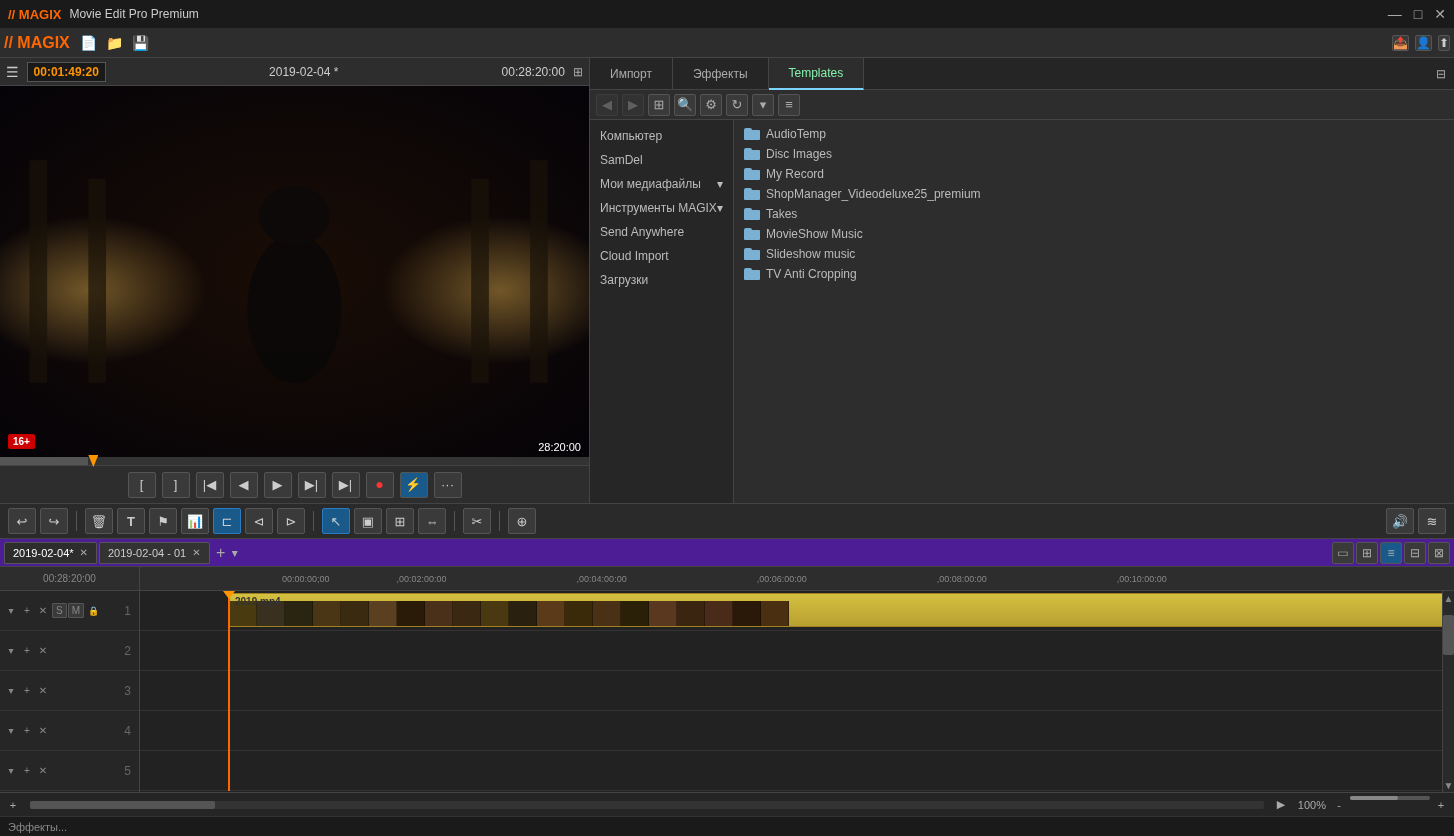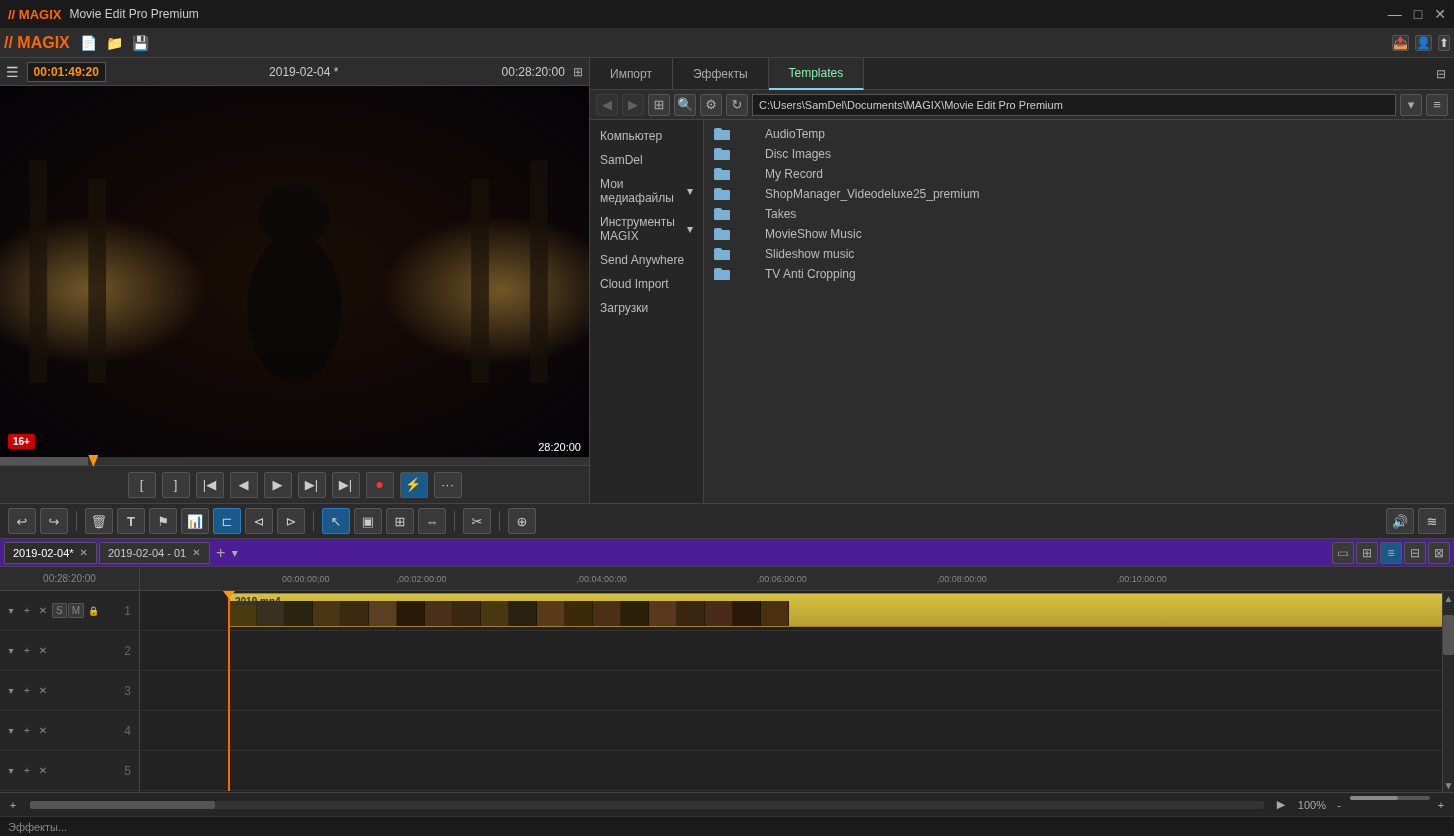--- a/index.html
+++ b/index.html
@@ -56,26 +56,26 @@
     .panel-tab { padding: 0 20px; display: flex; align-items: center; cursor: pointer; color: #aaa; font-size: 12px; border-right: 1px solid #444; }
     .panel-tab.active { background: #2d2d2d; color: #86efac; border-bottom: 2px solid #7dd3fc; margin-bottom: -1px; }
     #panel-expand { margin-left: auto; padding: 0 8px; display: flex; align-items: center; cursor: pointer; color: #aaa; }
 
     #panel-nav { height: 30px; background: #2d2d2d; display: flex; align-items: center; padding: 0 6px; gap: 4px; border-bottom: 1px solid #444; }
     .nav-btn { width: 22px; height: 22px; display: flex; align-items: center; justify-content: center; color: #aaa; cursor: pointer; font-size: 13px; background: #3a3a3a; border: 1px solid #555; border-radius: 2px; }
     .nav-btn.disabled { opacity: 0.4; }
     #panel-nav .path-bar { flex: 1; background: #1a1a1a; border: 1px solid #555; color: #ccc; padding: 2px 6px; font-size: 11px; height: 22px; display: flex; align-items: center; }
 
     #panel-content { display: flex; flex: 1; overflow: hidden; }
-    #panel-sidebar { width: 114px; background: #262626; border-right: 1px solid #444; padding: 4px 0; }
+    #panel-sidebar { width: 144px; background: #262626; border-right: 1px solid #444; padding: 4px 0; }
     .sidebar-item { padding: 5px 10px; cursor: pointer; color: #bbb; font-size: 12px; }
     .sidebar-item.has-arrow { display: flex; justify-content: space-between; align-items: center; }
 
     #panel-files { flex: 1; padding: 4px; overflow-y: auto; }
-    .file-item { display: flex; align-items: center; padding: 3px 6px; cursor: pointer; color: #bbb; font-size: 12px; border-radius: 2px; gap: 29px; }
+    .file-item { display: flex; align-items: center; padding: 3px 6px; cursor: pointer; color: #bbb; font-size: 12px; border-radius: 2px; }
     .folder-icon { width: 16px; height: 12px; margin-right: 6px; display: inline-block; position: relative; }
     .folder-icon::before { content: ''; position: absolute; bottom: 0; left: 0; width: 16px; height: 10px; background: #7ab0d4; border-radius: 1px; }
     .folder-icon::after { content: ''; position: absolute; top: 0; left: 0; width: 8px; height: 5px; background: #7ab0d4; border-radius: 2px 2px 0 0; }
 
     
     #toolbar { height: 36px; background: #2a2a2a; display: flex; align-items: center; padding: 0 8px; gap: 4px; border-top: 1px solid #444; border-bottom: 1px solid #444; }
     .tool-btn { width: 28px; height: 26px; display: flex; align-items: center; justify-content: center; background: #3a3a3a; border: 1px solid #555; color: #ccc; cursor: pointer; font-size: 13px; border-radius: 2px; }
     .tool-btn.active { background: #1a5a8a; border-color: #2a7abf; }
     .tool-separator { width: 1px; height: 20px; background: #555; margin: 0 4px; }
     .tool-right { margin-left: auto; display: flex; gap: 4px; }
@@ -238,21 +238,20 @@
         <div class="panel-tab active">Templates</div>
         <div id="panel-expand">⊟</div>
       </div>
       <div id="panel-nav">
         <div class="nav-btn disabled">◀</div>
         <div class="nav-btn disabled">▶</div>
         <div class="nav-btn">⊞</div>
         <div class="nav-btn">🔍</div>
         <div class="nav-btn">⚙</div>
         <div class="nav-btn">↻</div>
-        <div class="path-bar">C:\Users\SamDel\Documents\MAGIX\Movie Edit Pro Premium</div>
         <div class="nav-btn">▾</div>
         <div class="nav-btn">≡</div>
       </div>
       <div id="panel-content">
         <div id="panel-sidebar">
           <div class="sidebar-item">Компьютер</div>
           <div class="sidebar-item">SamDel</div>
           <div class="sidebar-item has-arrow">
             <span>Мои медиафайлы</span>
             <span>▾</span>

